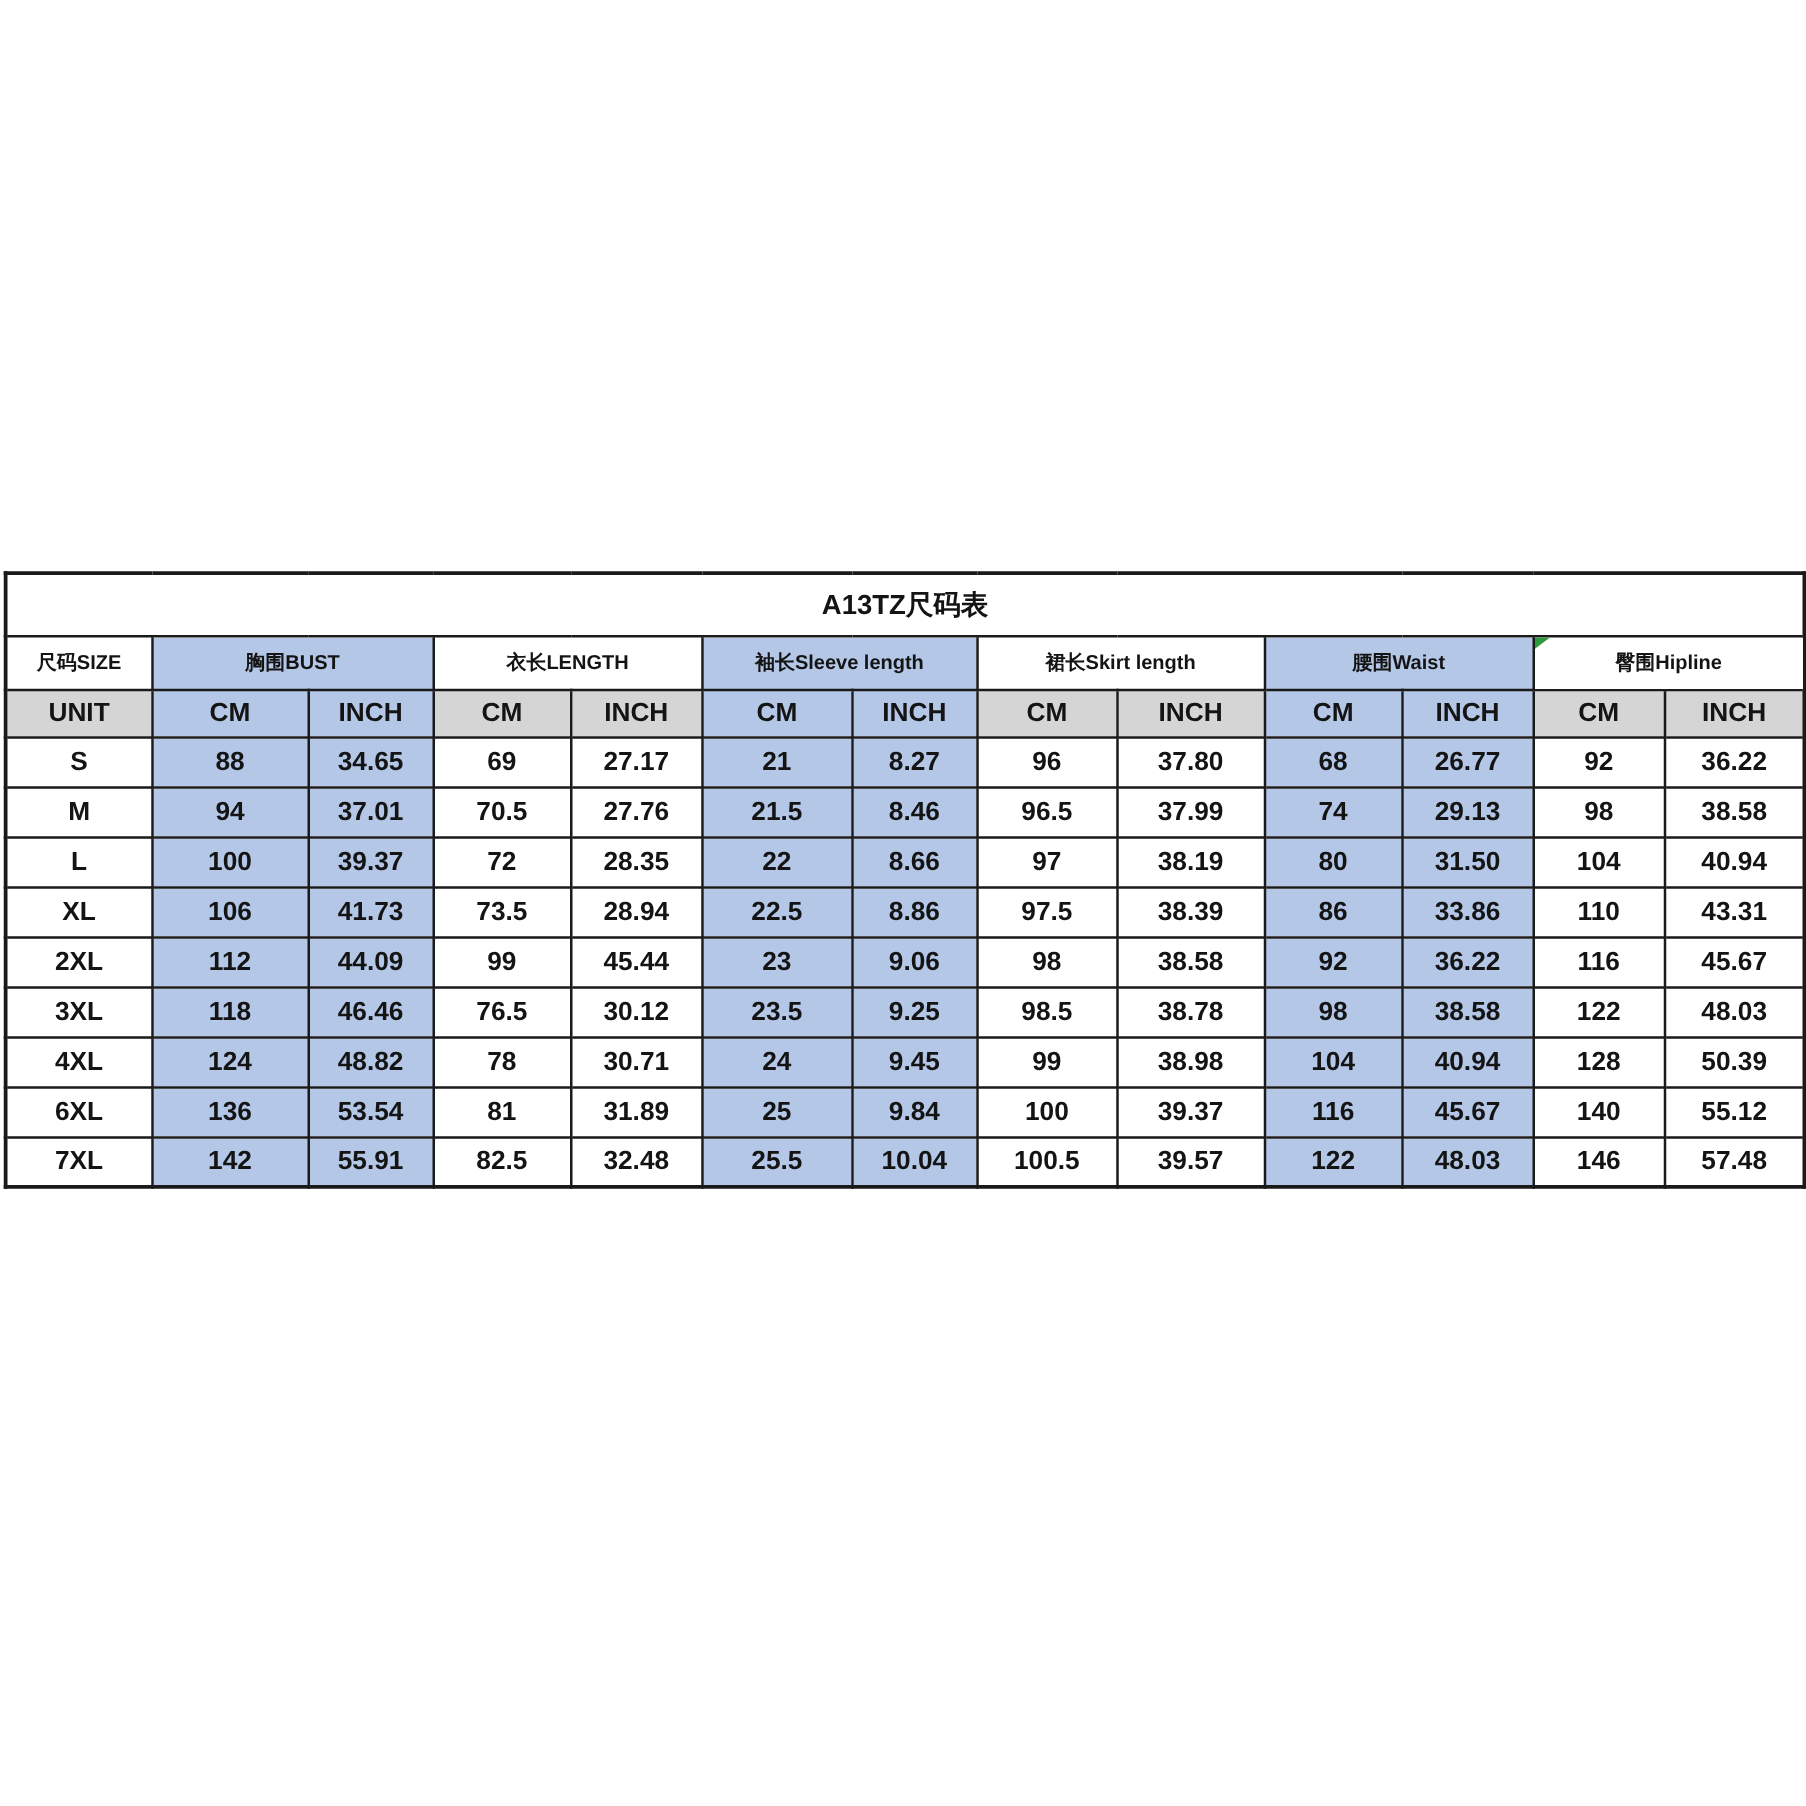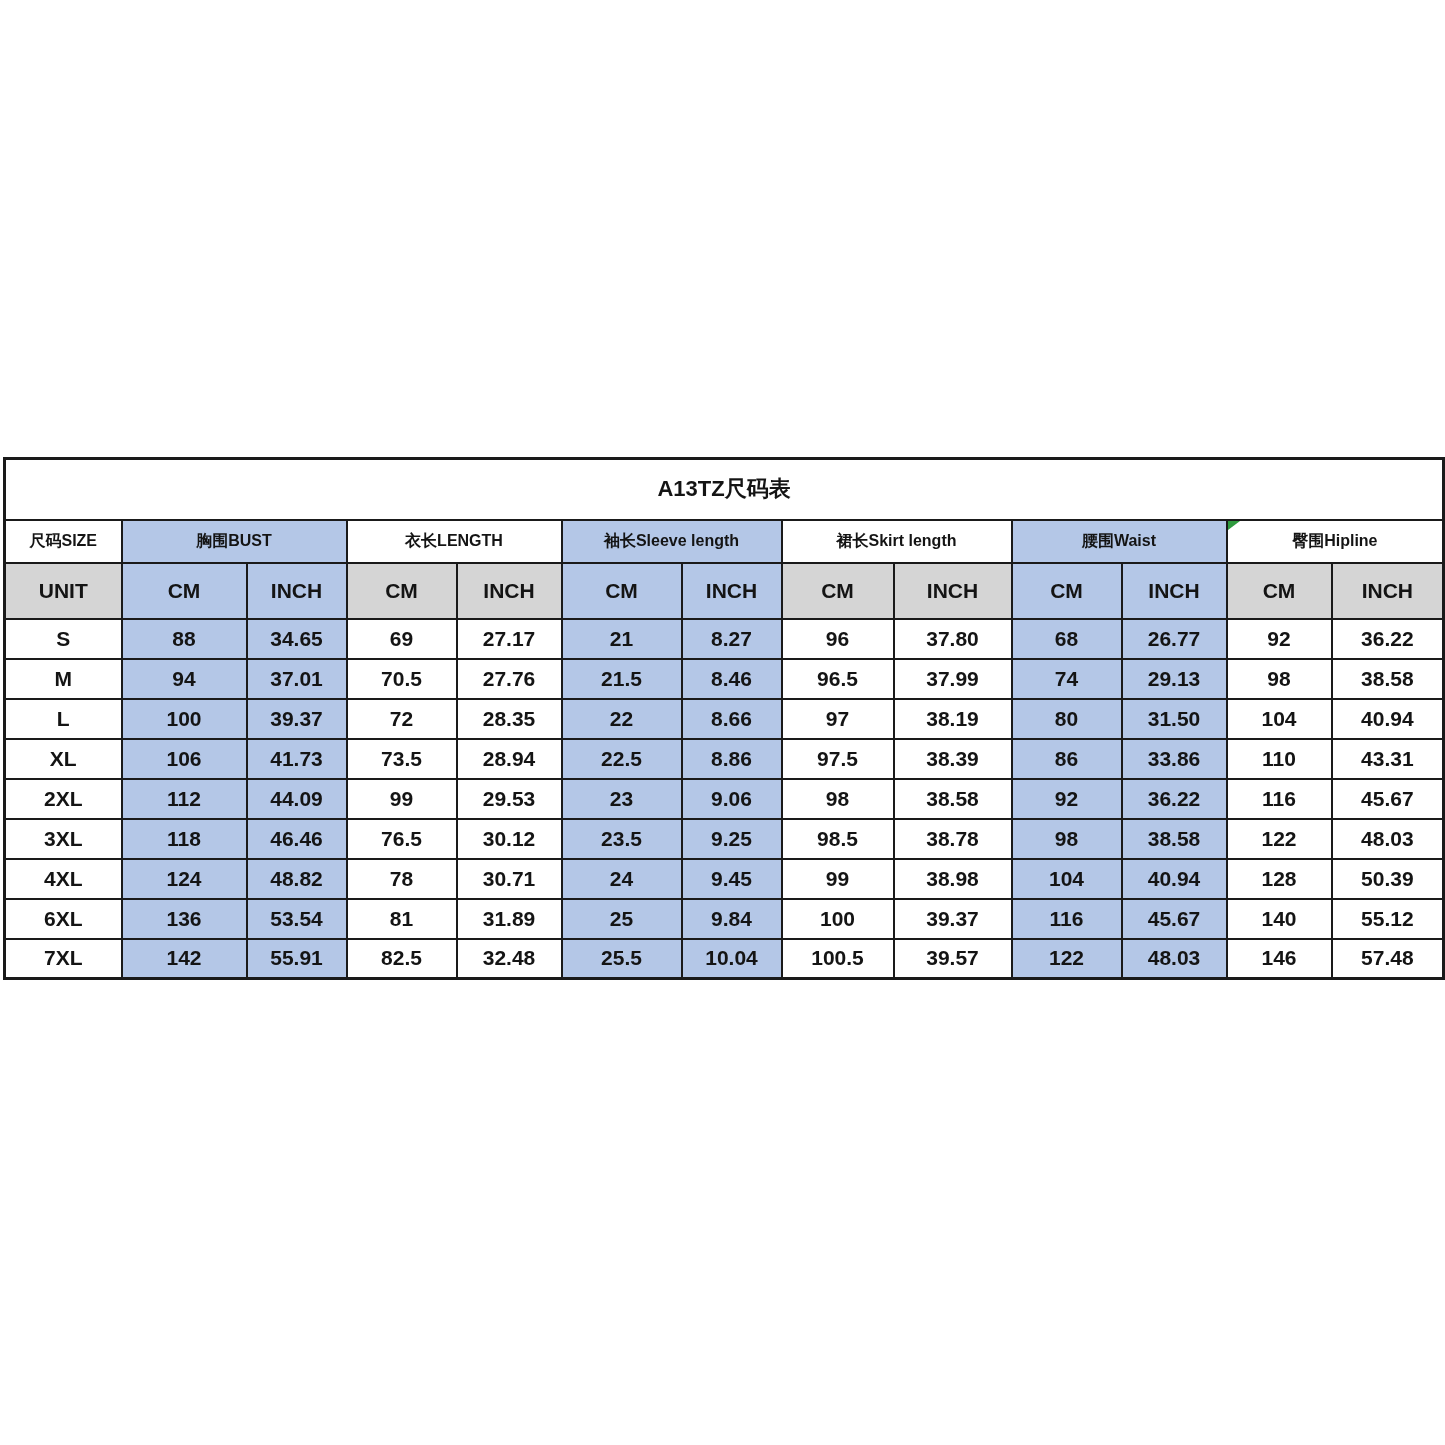--- a/index.html
+++ b/index.html
@@ -29,23 +29,23 @@
   table.size-chart td {
     border: 2px solid var(--border);
     text-align: center;
     vertical-align: middle;
     color: #141414;
     font-weight: 700;
     padding: 0;
     overflow: hidden;
     white-space: nowrap;
   }
-  tr.r-title  { height: 61px; }
+  tr.r-title  { height: 50px; }
   tr.r-head   { height: 43px; }
-  tr.r-unit   { height: 56px; }
+  tr.r-unit   { height: 38px; }
   tbody tr    { height: 40px; }
 
   .t-title { font-size: 22px; background: #ffffff; }
   .h-cell  { font-size: 16px; background: #ffffff; }
   .u-cell  { font-size: 21px; background: var(--gray); }
   .d-cell  { font-size: 21px; background: #ffffff; }
   .hl      { background: var(--hl) !important; }
   .rel     { position: relative; }
 
   .corner-triangle {
@@ -169,21 +169,21 @@
           <td class="d-cell hl">86</td>
           <td class="d-cell hl">33.86</td>
           <td class="d-cell">110</td>
           <td class="d-cell">43.31</td>
         </tr>
         <tr>
           <td class="d-cell">2XL</td>
           <td class="d-cell hl">112</td>
           <td class="d-cell hl">44.09</td>
           <td class="d-cell">99</td>
-          <td class="d-cell">29.53</td>
+          <td class="d-cell">45.44</td>
           <td class="d-cell hl">23</td>
           <td class="d-cell hl">9.06</td>
           <td class="d-cell">98</td>
           <td class="d-cell">38.58</td>
           <td class="d-cell hl">92</td>
           <td class="d-cell hl">36.22</td>
           <td class="d-cell">116</td>
           <td class="d-cell">45.67</td>
         </tr>
         <tr>

